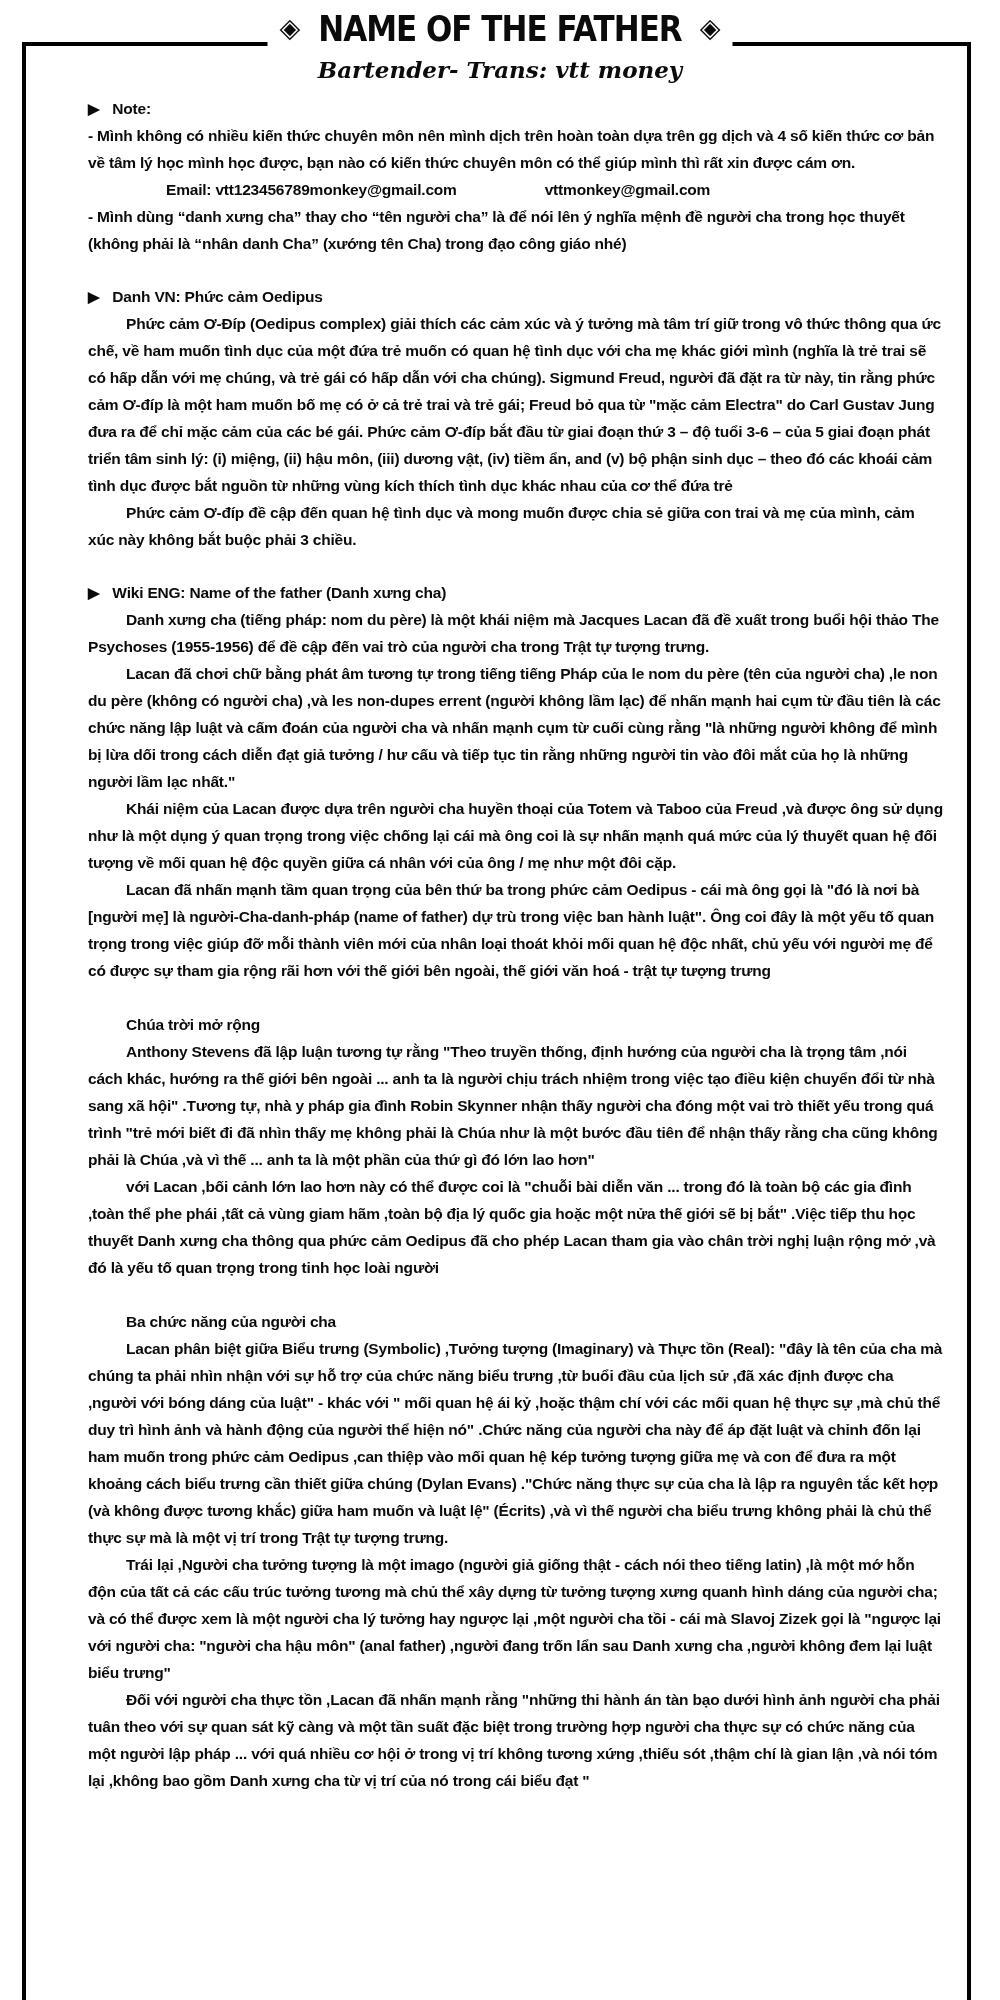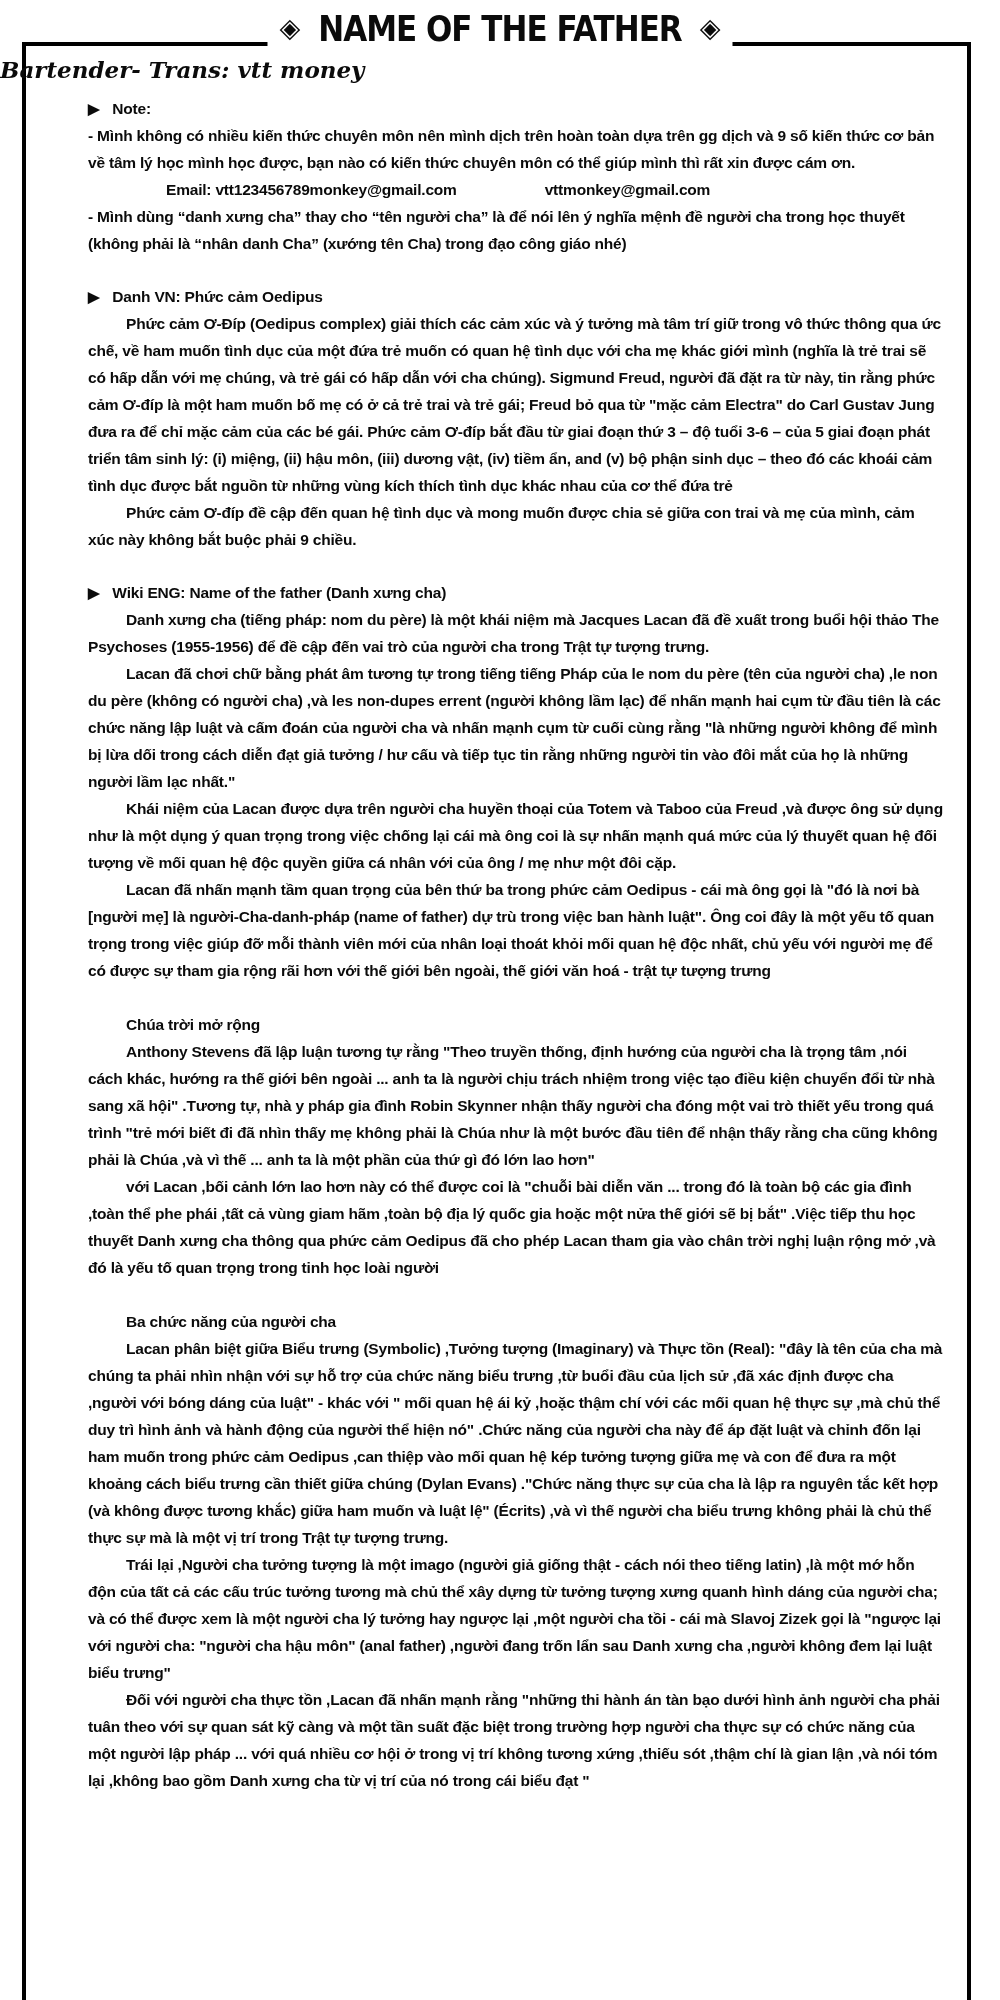--- a/index.html
+++ b/index.html
@@ -17,21 +17,21 @@
     position:absolute; top:10px; left:50%; transform:translateX(-50%);
     background:#fff; padding:0 12px; z-index:2;
     display:flex; align-items:center; gap:18px; white-space:nowrap;
   }
   .title {
     font-family:"DejaVu Sans", sans-serif; font-weight:bold; font-size:31px;
     letter-spacing:-1px; transform:scaleY(1.15); display:inline-block;
   }
   .diamond { font-size:27px; line-height:1; }
   .subtitle {
-    position:absolute; top:56px; left:0; width:100%; z-index:2;
+    position:absolute; top:56px; left:0; width:100%; text-align:center; z-index:2;
     font-family:"DejaVu Serif", serif; font-style:italic; font-weight:bold; font-size:23px;
   }
   .content {
     position:absolute; left:88px; top:95px; width:856px;
     font-size:15.5px; line-height:27px; font-weight:bold; letter-spacing:-0.2px;
     z-index:3;
   }
   .block { margin:0; }
   .para.indent { text-indent:38px; }
   .marker-heading { margin-top:26px; display:flex; align-items:center; }
@@ -53,29 +53,29 @@
   <span class="diamond">◈</span>
 </div>
 
 <div class="subtitle">Bartender- Trans: vtt money</div>
 
 <div class="content">
     <div class="block marker-heading">
       <span class="arrow">▶</span>
       <span>Note:</span>
     </div>
-    <p class="block para">- Mình không có nhiều kiến thức chuyên môn nên mình dịch trên hoàn toàn dựa trên gg dịch và 9 số kiến thức cơ bản về tâm lý học mình học được, bạn nào có kiến thức chuyên môn có thể giúp mình thì rất xin được cám ơn.</p>
+    <p class="block para">- Mình không có nhiều kiến thức chuyên môn nên mình dịch trên hoàn toàn dựa trên gg dịch và 4 số kiến thức cơ bản về tâm lý học mình học được, bạn nào có kiến thức chuyên môn có thể giúp mình thì rất xin được cám ơn.</p>
     <div class="block email-line"><span>Email: vtt123456789monkey@gmail.com</span><span>vttmonkey@gmail.com</span></div>
     <p class="block para">- Mình dùng “danh xưng cha” thay cho “tên người cha” là để nói lên ý nghĩa mệnh đề người cha trong học thuyết (không phải là “nhân danh Cha” (xướng tên Cha) trong đạo công giáo nhé)</p>
     <div class="block marker-heading">
       <span class="arrow">▶</span>
       <span>Danh VN: Phức cảm Oedipus</span>
     </div>
     <p class="block para indent">Phức cảm Ơ-Đíp (Oedipus complex) giải thích các cảm xúc và ý tưởng mà tâm trí giữ trong vô thức thông qua ức chế, về ham muốn tình dục của một đứa trẻ muốn có quan hệ tình dục với cha mẹ khác giới mình (nghĩa là trẻ trai sẽ có hấp dẫn với mẹ chúng, và trẻ gái có hấp dẫn với cha chúng). Sigmund Freud, người đã đặt ra từ này, tin rằng phức cảm Ơ-đíp là một ham muốn bố mẹ có ở cả trẻ trai và trẻ gái; Freud bỏ qua từ "mặc cảm Electra" do Carl Gustav Jung đưa ra để chỉ mặc cảm của các bé gái. Phức cảm Ơ-đíp bắt đầu từ giai đoạn thứ 3 – độ tuổi 3-6 – của 5 giai đoạn phát triển tâm sinh lý: (i) miệng, (ii) hậu môn, (iii) dương vật, (iv) tiềm ẩn, and (v) bộ phận sinh dục – theo đó các khoái cảm tình dục được bắt nguồn từ những vùng kích thích tình dục khác nhau của cơ thể đứa trẻ</p>
-    <p class="block para indent">Phức cảm Ơ-đíp đề cập đến quan hệ tình dục và mong muốn được chia sẻ giữa con trai và mẹ của mình, cảm xúc này không bắt buộc phải 9 chiều.</p>
+    <p class="block para indent">Phức cảm Ơ-đíp đề cập đến quan hệ tình dục và mong muốn được chia sẻ giữa con trai và mẹ của mình, cảm xúc này không bắt buộc phải 3 chiều.</p>
     <div class="block marker-heading">
       <span class="arrow">▶</span>
       <span>Wiki ENG: Name of the father (Danh xưng cha)</span>
     </div>
     <p class="block para indent">Danh xưng cha (tiếng pháp: nom du père) là một khái niệm mà Jacques Lacan đã đề xuất trong buổi hội thảo The Psychoses (1955-1956) để đề cập đến vai trò của người cha trong Trật tự tượng trưng.</p>
     <p class="block para indent">Lacan đã chơi chữ bằng phát âm tương tự trong tiếng tiếng Pháp của le nom du père (tên của người cha) ,le non du père (không có người cha) ,và les non-dupes errent (người không lầm lạc) để nhấn mạnh hai cụm từ đầu tiên là các chức năng lập luật và cấm đoán của người cha và nhấn mạnh cụm từ cuối cùng rằng "là những người không để mình bị lừa dối trong cách diễn đạt giả tưởng / hư cấu và tiếp tục tin rằng những người tin vào đôi mắt của họ là những người lầm lạc nhất."</p>
     <p class="block para indent">Khái niệm của Lacan được dựa trên người cha huyền thoại của Totem và Taboo của Freud ,và được ông sử dụng như là một dụng ý quan trọng trong việc chống lại cái mà ông coi là sự nhấn mạnh quá mức của lý thuyết quan hệ đối tượng về mối quan hệ độc quyền giữa cá nhân với của ông / mẹ như một đôi cặp.</p>
     <p class="block para indent">Lacan đã nhấn mạnh tầm quan trọng của bên thứ ba trong phức cảm Oedipus - cái mà ông gọi là "đó là nơi bà [người mẹ] là người-Cha-danh-pháp (name of father) dự trù trong việc ban hành luật". Ông coi đây là một yếu tố quan trọng trong việc giúp đỡ mỗi thành viên mới của nhân loại thoát khỏi mối quan hệ độc nhất, chủ yếu với người mẹ để có được sự tham gia rộng rãi hơn với thế giới bên ngoài, thế giới văn hoá - trật tự tượng trưng</p>
     <div class="block sub-heading">Chúa trời mở rộng</div>
     <p class="block para indent">Anthony Stevens đã lập luận tương tự rằng "Theo truyền thống, định hướng của người cha là trọng tâm ,nói cách khác, hướng ra thế giới bên ngoài ... anh ta là người chịu trách nhiệm trong việc tạo điều kiện chuyển đổi từ nhà sang xã hội" .Tương tự, nhà y pháp gia đình Robin Skynner nhận thấy người cha đóng một vai trò thiết yếu trong quá trình "trẻ mới biết đi đã nhìn thấy mẹ không phải là Chúa như là một bước đầu tiên để nhận thấy rằng cha cũng không phải là Chúa ,và vì thế ... anh ta là một phần của thứ gì đó lớn lao hơn"</p>

